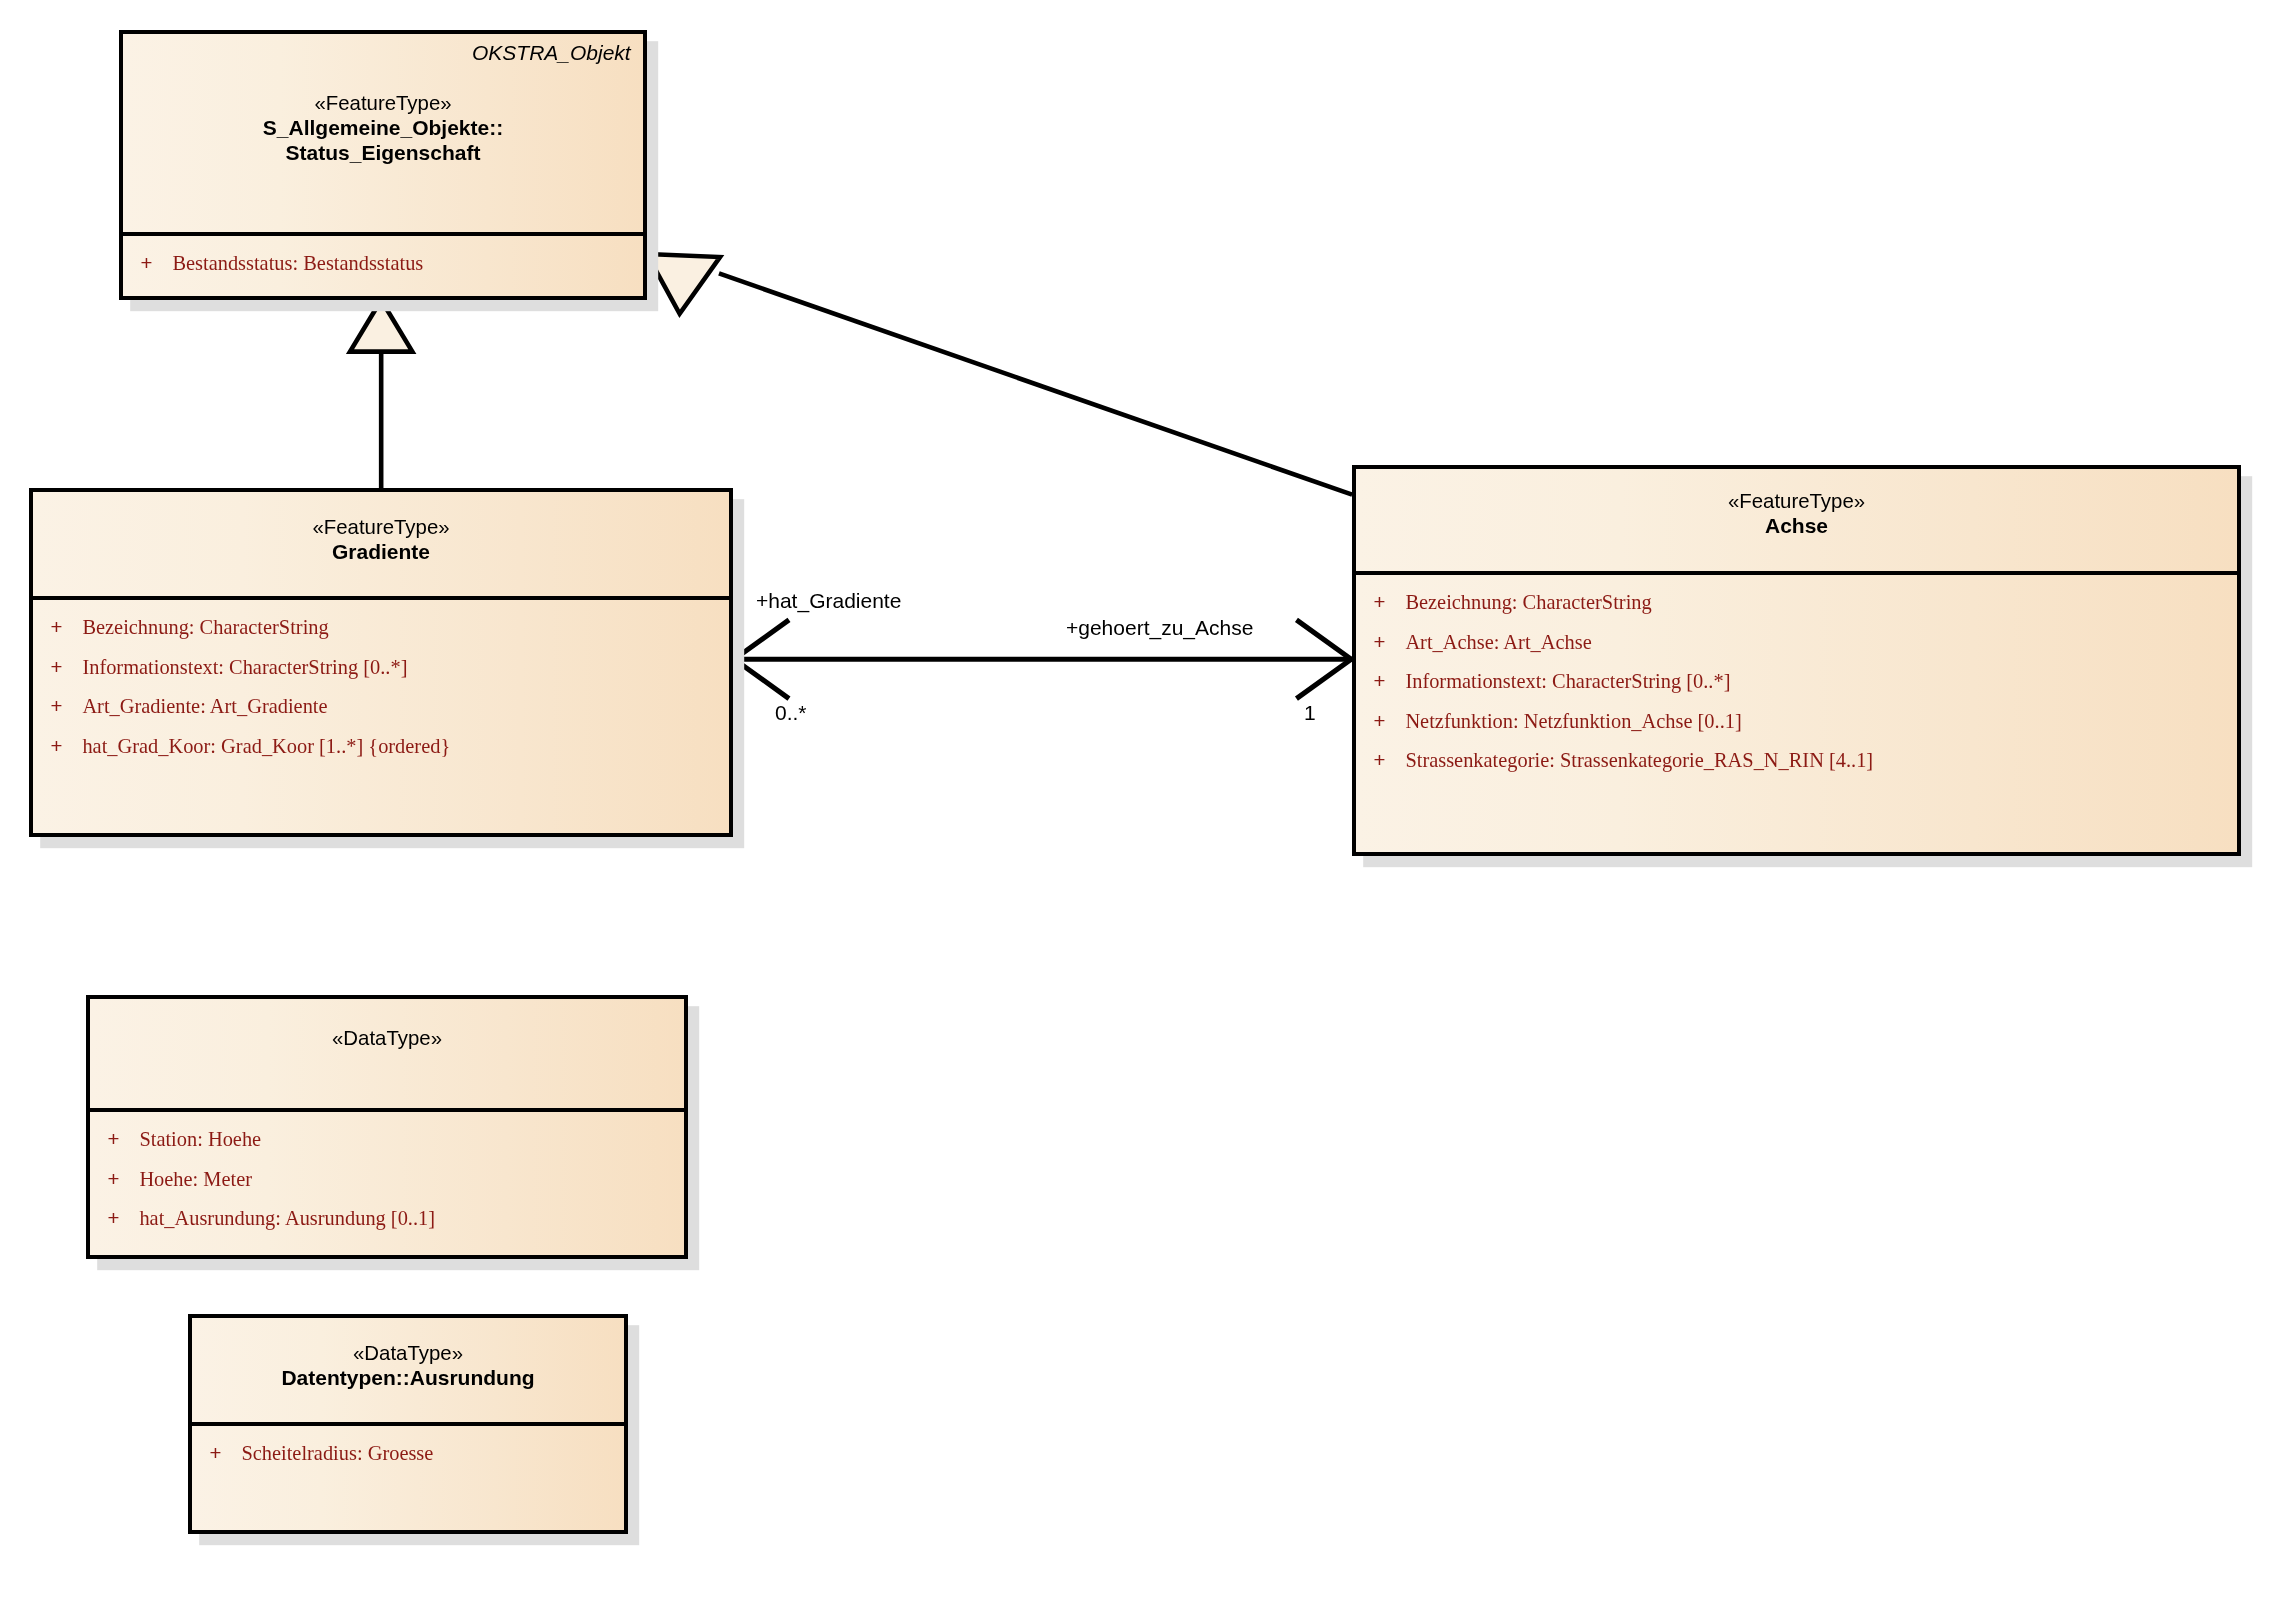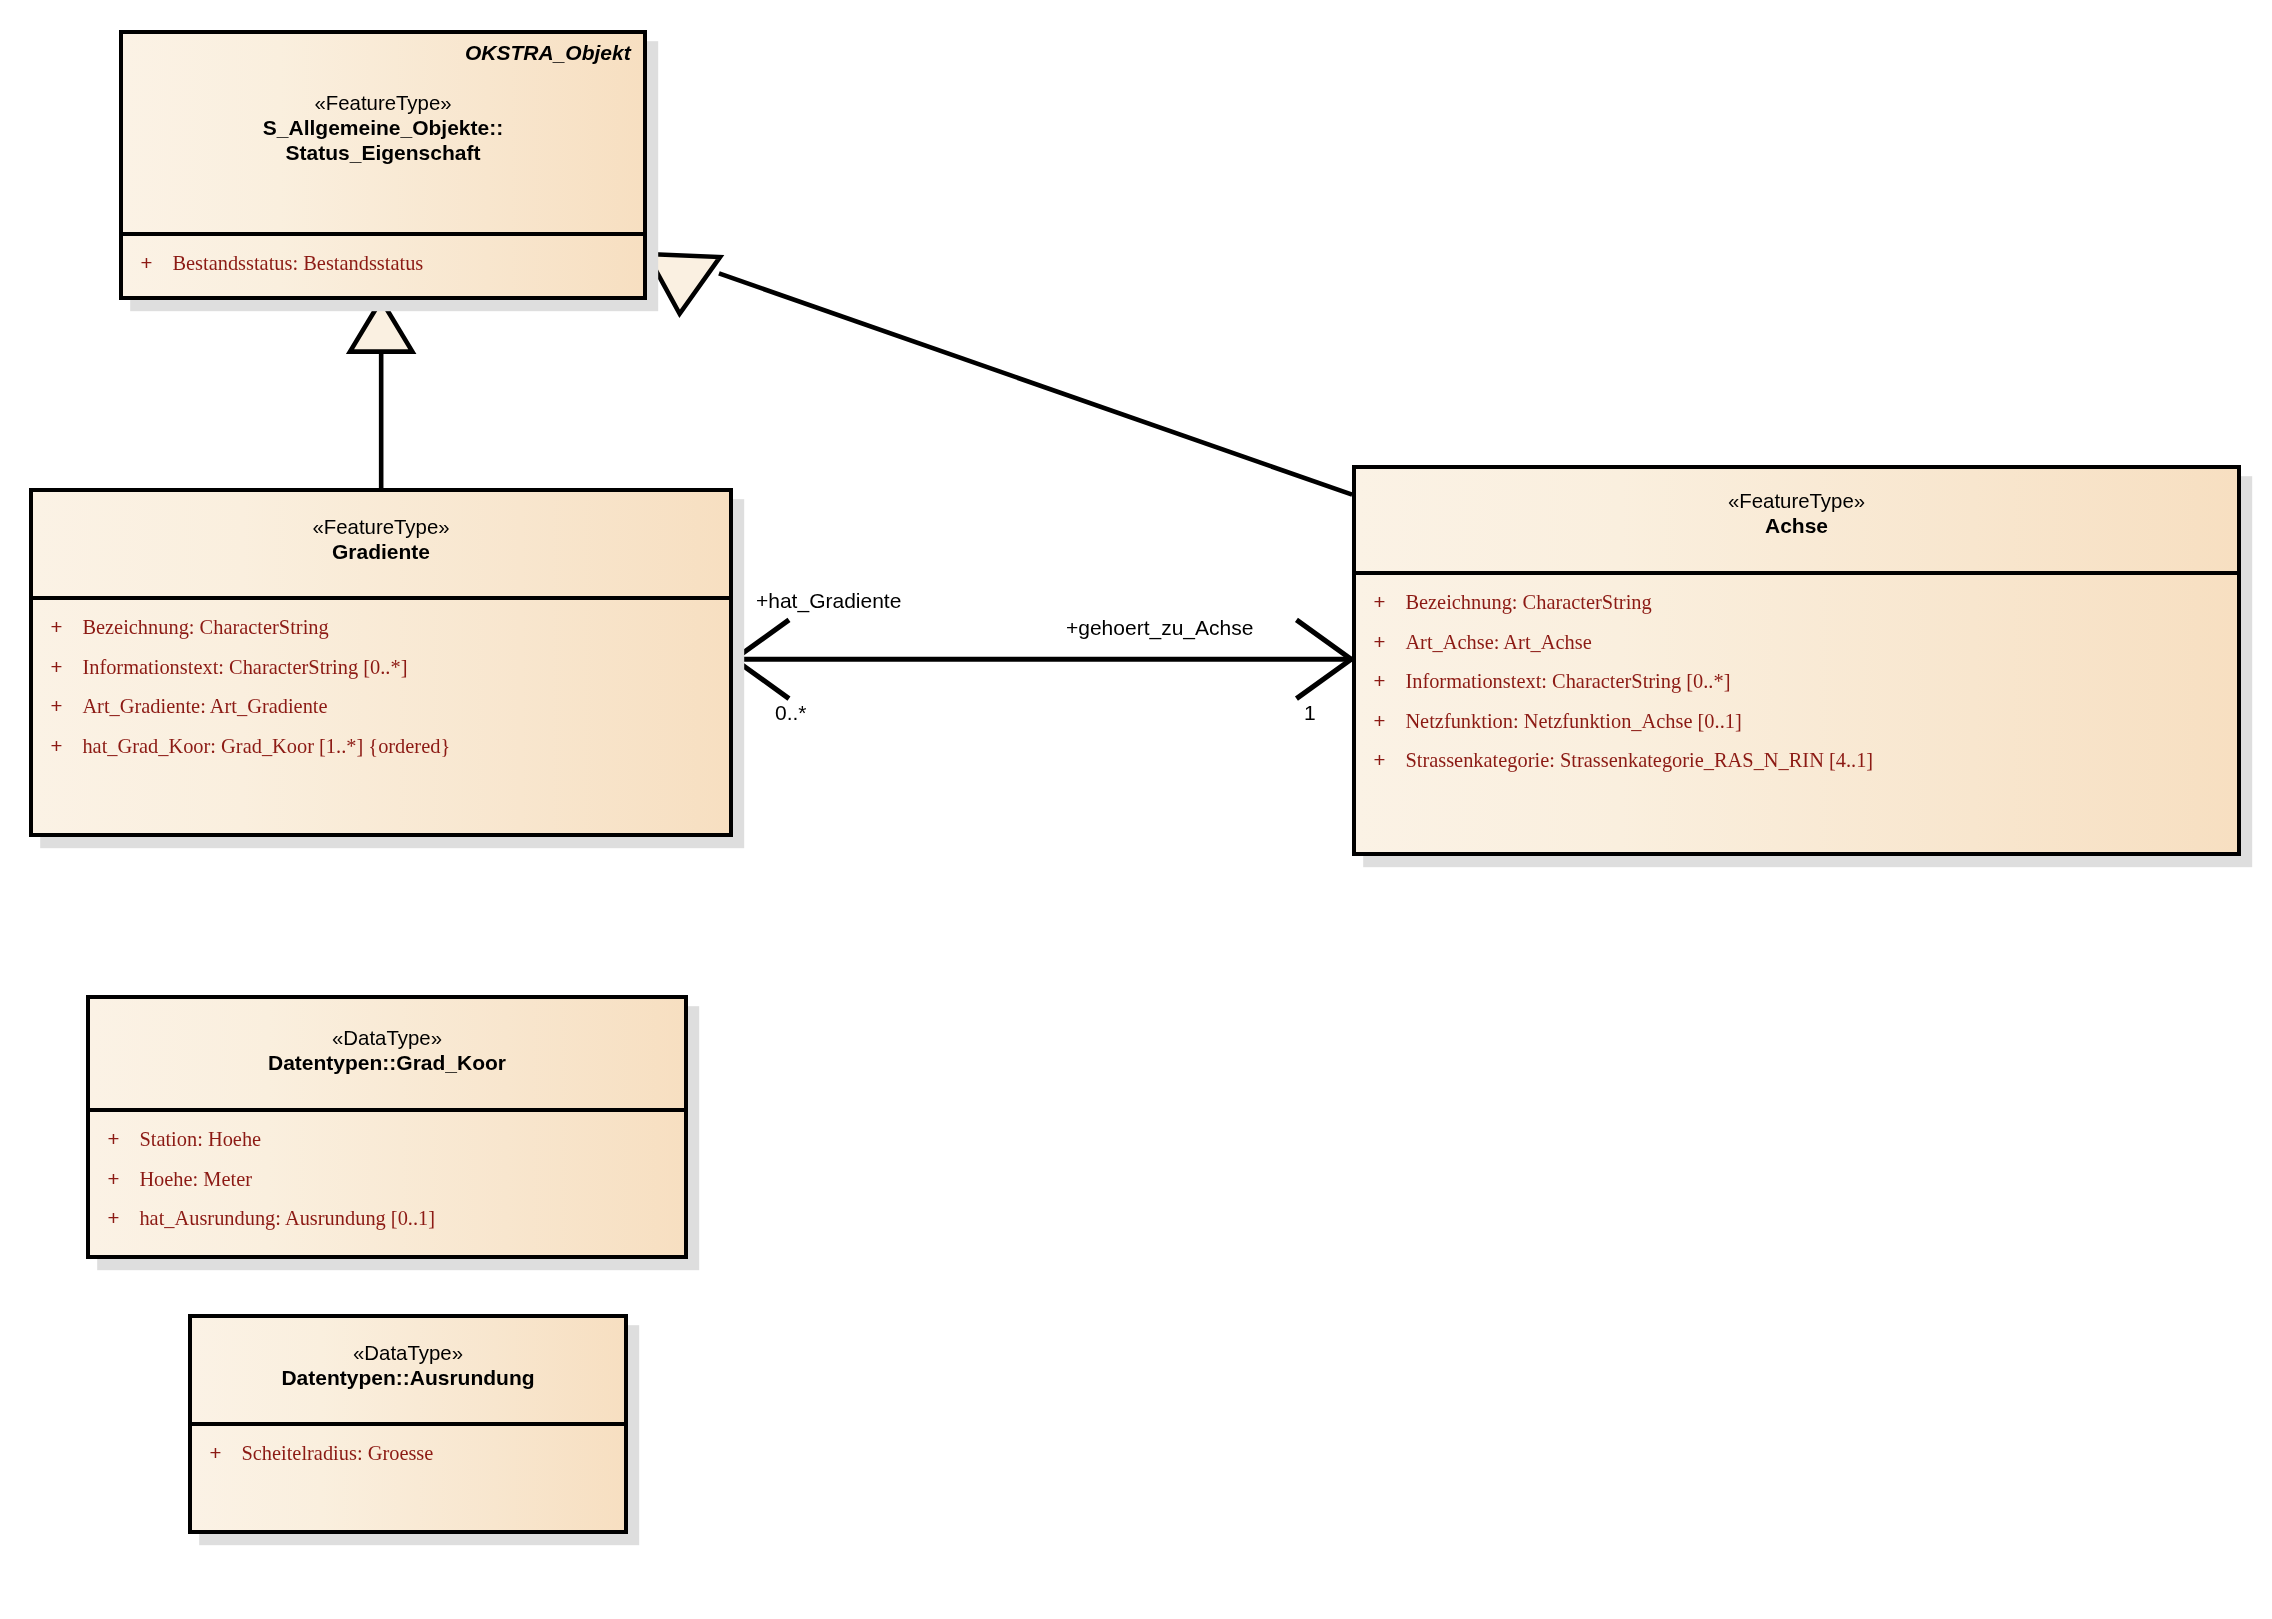--- a/index.html
+++ b/index.html
@@ -62,21 +62,21 @@
   }
   .classname.abstract {
   }
   .corner-name {
     position: absolute;
     right: 12.3px;
     top: 7.2px;
     font-size: 21px;
     font-style: italic;
     color: #000000;
-    font-weight: bold;
+    font-weight: normal;
   }
   
   .attr-row {
     display: flex;
     align-items: baseline;
     color: #8C1A14;
     font-size: 20.4px;
     line-height: 1.0;
     padding: 0 0 0 17.4px;
     margin-bottom: 19px;
@@ -200,21 +200,20 @@
         <span class="attr-vis">+</span>
         <span class="attr-text">Strassenkategorie: Strassenkategorie_RAS_N_RIN [4..1]</span>
       </div>
     </div>
   </div>
 
   <div class="uml-class" style="left:86px; top:995px; width:602px; height:264px;">
     <div class="uml-header" style="height:113px;">
       <div style="padding-top:26.6px;">
         <div class="stereotype">«DataType»</div>
-        <div class="classname">Datentypen::Grad_Koor</div>
       </div>
     </div>
     <div class="uml-body">
       <div class="attr-row">
         <span class="attr-vis">+</span>
         <span class="attr-text">Station: Hoehe</span>
       </div>
       <div class="attr-row">
         <span class="attr-vis">+</span>
         <span class="attr-text">Hoehe: Meter</span>

